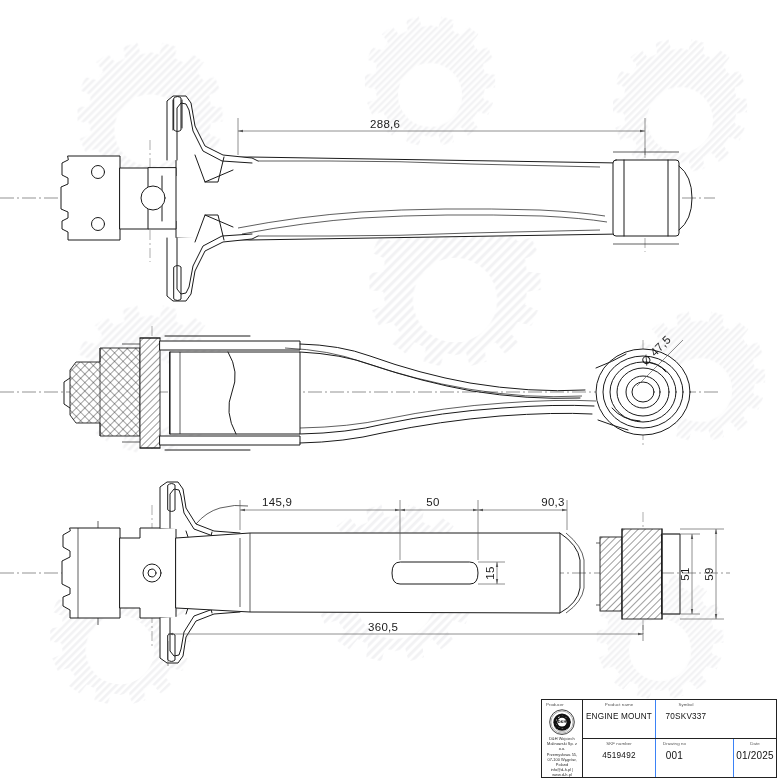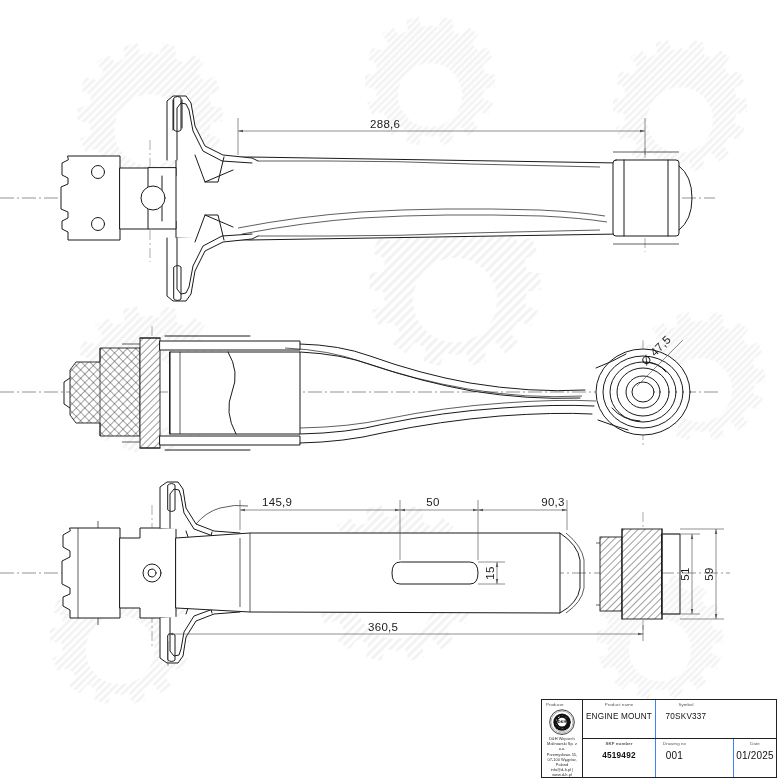--- a/index.html
+++ b/index.html
@@ -81,21 +81,21 @@
     font-size:8.2px;
     color:#111;
     line-height:11px;
     margin-top:3px;
     white-space:nowrap;
     letter-spacing:0.2px;
   }
   .tb-val.small{font-size:10px;}
   #c-name{width:72px;}
   #c-symbol{width:61px;}
-  #c-skf{width:72px;font-weight:bold;}
+  #c-skf{width:72px;}
   #c-dwg{width:38px;}
   #c-date{width:43px;margin-left:40px;}
 
   #tb-left .mini-lbl{
     font-size:4.4px;color:#555;
     align-self:flex-start;
     margin:2px 0 0 4px;
     line-height:6px;
   }
   #stamp{

